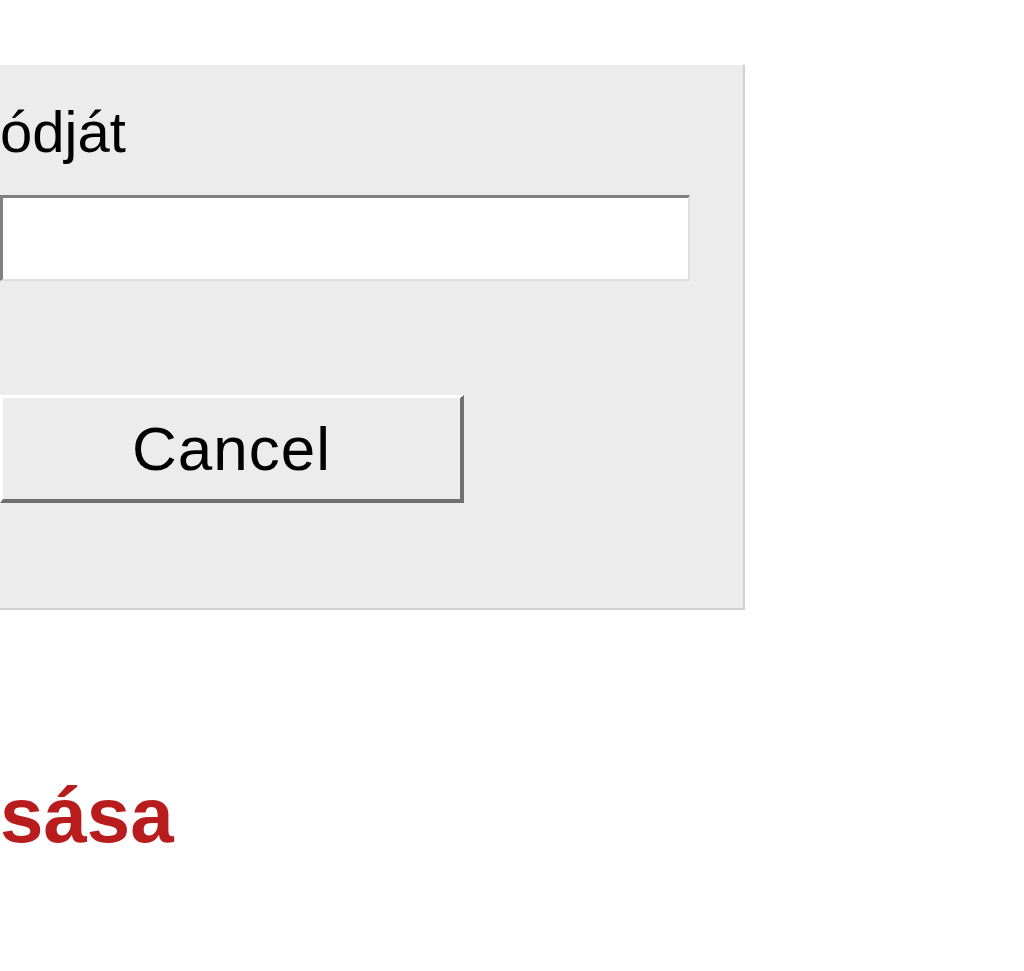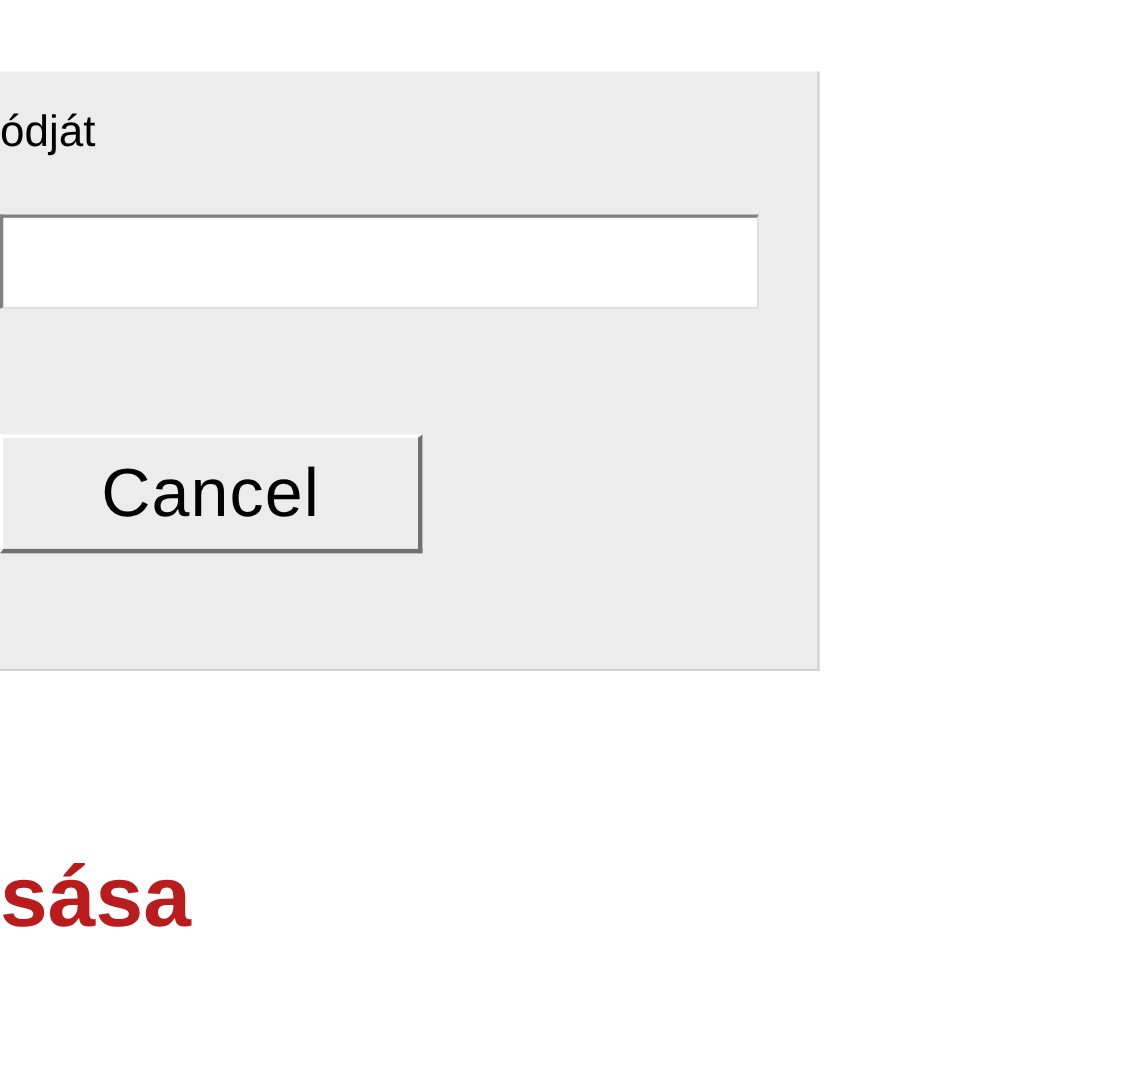--- a/index.html
+++ b/index.html
@@ -22,21 +22,21 @@
       width: 745px;
       height: 545px;
       background: #ececec;
       border-right: 2px solid #d0d0d0;
       border-bottom: 2px solid #d0d0d0;
     }
     .dialog-label {
       position: absolute;
       left: 0;
       top: 33px;
-      font-size: 40px;
+      font-size: 58px;
       color: #000000;
       font-family: "Tahoma", "Arial", sans-serif;
       font-weight: 300;
       white-space: nowrap;
     }
     .text-input {
       position: absolute;
       left: 0;
       top: 130px;
       width: 690px;
@@ -47,21 +47,21 @@
       border-right: 2px solid #e0e0e0;
       border-bottom: 2px solid #e0e0e0;
       font-size: 48px;
       padding: 10px;
       outline: none;
     }
     .cancel-button {
       position: absolute;
       left: 0;
       top: 330px;
-      width: 384px;
+      width: 464px;
       height: 108px;
       background: #ececec;
       border-top: 3px solid #ffffff;
       border-left: 3px solid #ffffff;
       border-right: 4px solid #707070;
       border-bottom: 4px solid #707070;
       font-size: 62px;
       font-family: "Tahoma", "MS Sans Serif", sans-serif;
       font-weight: 300;
       color: #000000;

